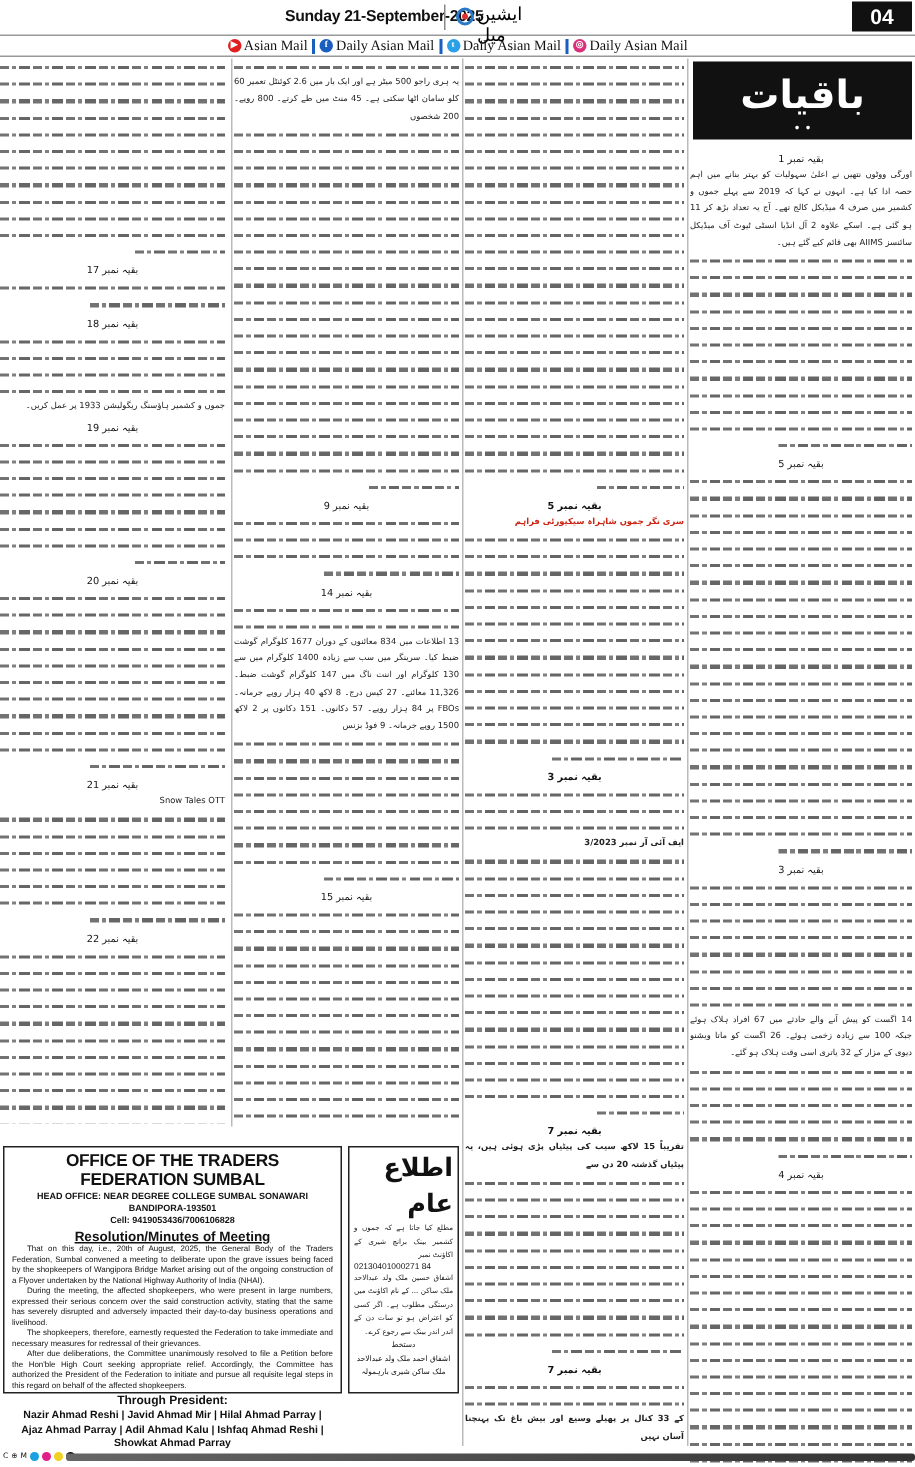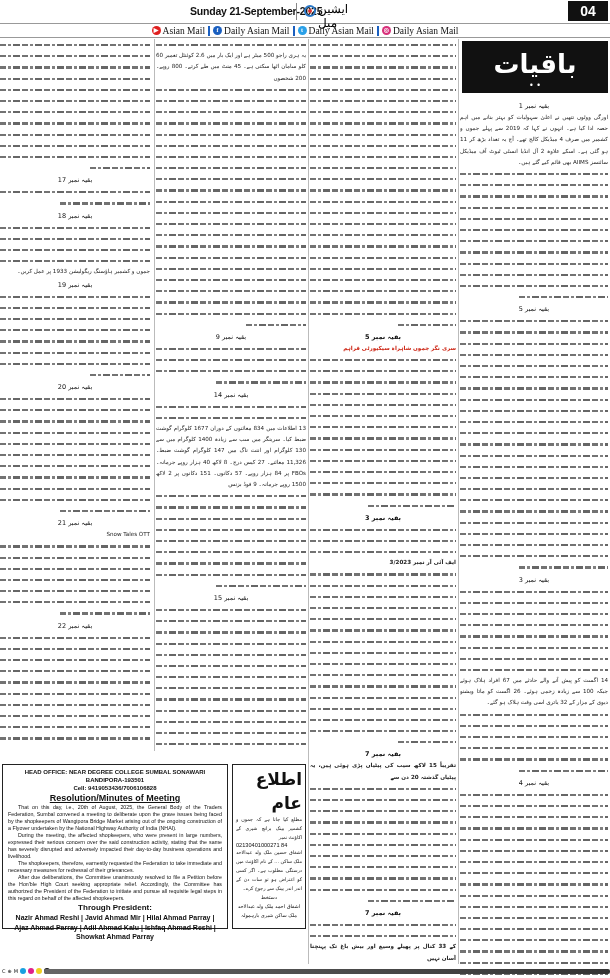--- a/index.html
+++ b/index.html
@@ -393,20 +393,21 @@
       <span class="line"></span>
       <span class="line"></span>
       <span class="line"></span>
       <span class="line"></span>
       <span class="line"></span>
       <span class="line"></span>
 
   </div>
 
   <div class="notice" style="top:725px">
+    <div class="t1">OFFICE OF THE TRADERS FEDERATION SUMBAL</div>
     <div class="t2">HEAD OFFICE: NEAR DEGREE COLLEGE SUMBAL SONAWARI BANDIPORA-193501</div>
     <div class="t3">Cell: 9419053436/7006106828</div>
     <div class="t4">Resolution/Minutes of Meeting</div>
     <div class="body">
       <p>That on this day, i.e., 20th of August, 2025, the General Body of the Traders Federation, Sumbal convened a meeting to deliberate upon the grave issues being faced by the shopkeepers of Wangipora Bridge Market arising out of the ongoing construction of a Flyover undertaken by the National Highway Authority of India (NHAI).</p>
       <p>During the meeting, the affected shopkeepers, who were present in large numbers, expressed their serious concern over the said construction activity, stating that the same has severely disrupted and adversely impacted their day-to-day business operations and livelihood.</p>
       <p>The shopkeepers, therefore, earnestly requested the Federation to take immediate and necessary measures for redressal of their grievances.</p>
       <p>After due deliberations, the Committee unanimously resolved to file a Petition before the Hon'ble High Court seeking appropriate relief. Accordingly, the Committee has authorized the President of the Federation to initiate and pursue all requisite legal steps in this regard on behalf of the affected shopkeepers.</p>
     </div>
     <div class="through">Through President:</div>

